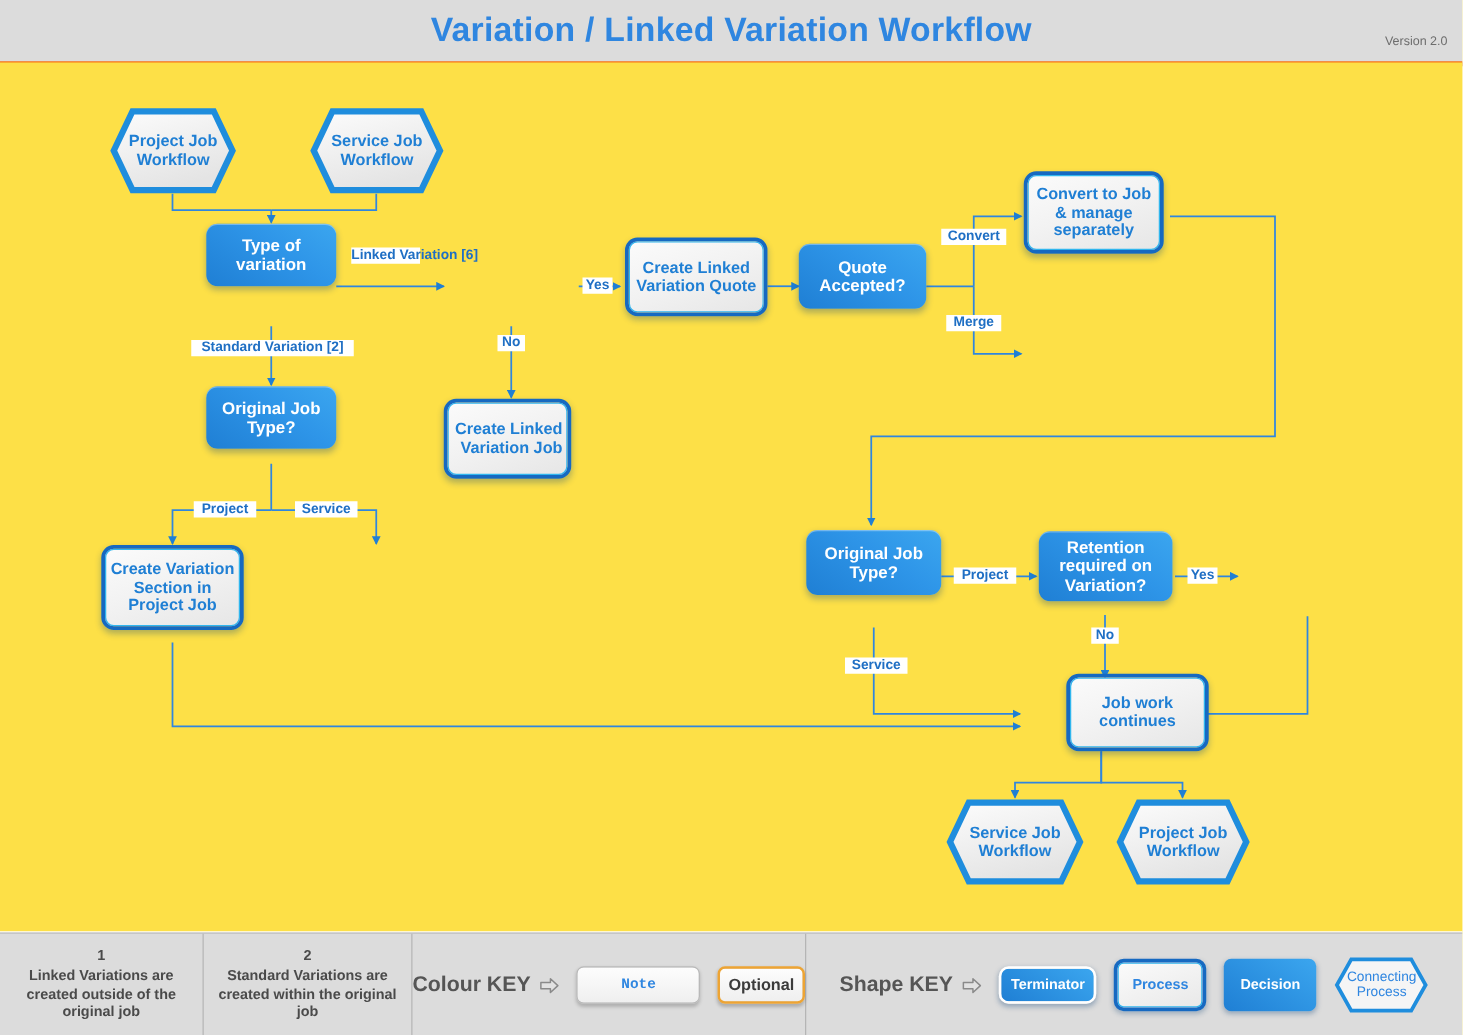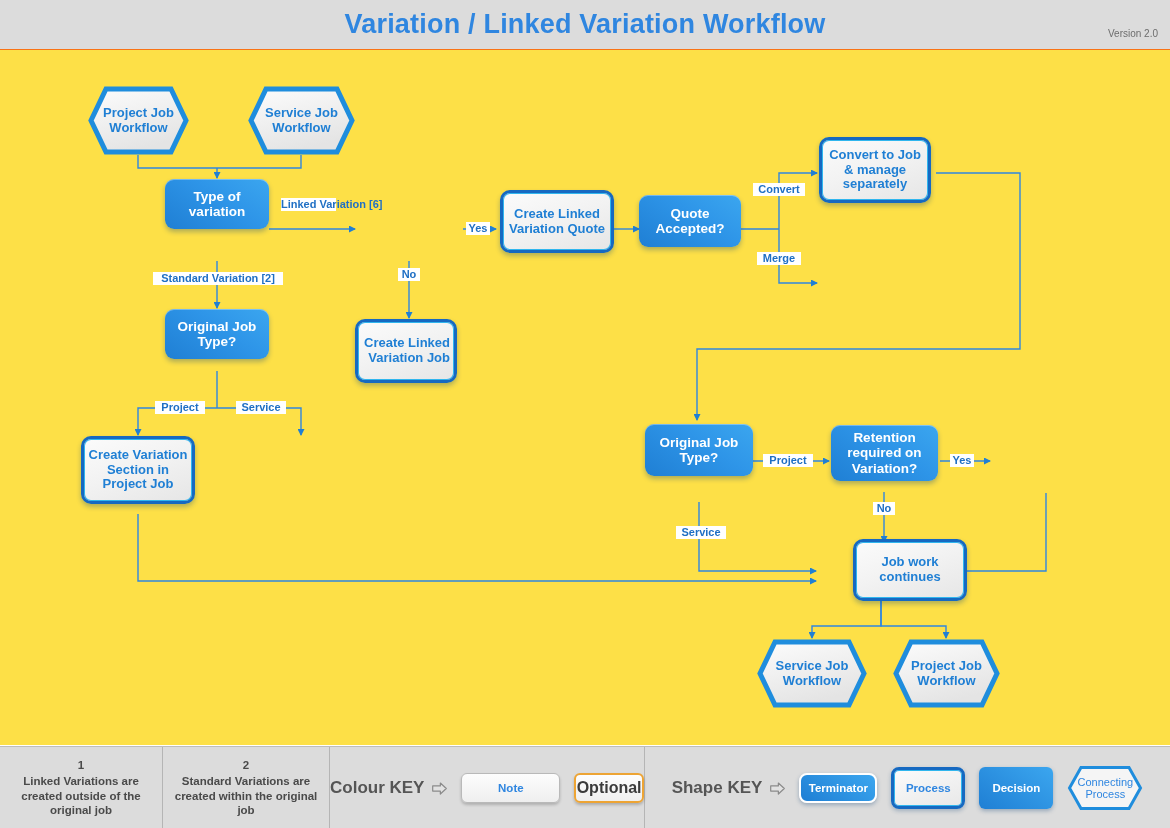--- a/index.html
+++ b/index.html
@@ -60,23 +60,23 @@
   .fnote{flex-direction:column;text-align:center;font-size:11.5px;color:#4a4a4a;
          font-weight:bold;line-height:1.28;padding:0 6px;}
   .fnote .num{font-weight:bold;margin-bottom:1px;}
   .keylabel{font-size:17px;font-weight:bold;color:#555;margin-right:7px;white-space:nowrap;}
   .keyarrow{width:17px;height:17px;margin-right:13px;flex:none;}
 
   .chip{box-sizing:border-box;display:flex;align-items:center;justify-content:center;
         text-align:center;font-weight:bold;line-height:1.12;}
   .chip-note{width:102px;height:30px;border-radius:6px;border:1px solid #b9b9b9;
         background:linear-gradient(180deg,#fdfdfd,#efefef);color:#2f86e0;font-size:11.5px;
-        box-shadow:0 2px 3px rgba(0,0,0,.2);}
+        box-shadow:0 2px 3px rgba(0,0,0,.2);font-family:Liberation Mono, monospace;}
   .chip-optional{width:72px;height:30px;border-radius:6px;border:2px solid #eda434;
-        background:linear-gradient(180deg,#fdfdfd,#efefef);color:#3b3b3b;font-size:16px;
+        background:linear-gradient(180deg,#fdfdfd,#efefef);color:#3b3b3b;font-size:13px;
         box-shadow:0 2px 3px rgba(0,0,0,.22);}
   .chip-terminator{width:78px;height:30px;border-radius:8px;color:#fff;font-size:11.5px;
         background:linear-gradient(215deg,#3ba6ef,#1f7fd4);border:2px solid #fff;
         box-shadow:0 2px 4px rgba(20,70,120,.35);}
   .chip-process{width:74px;height:42px;border-radius:8px;color:#2f86e0;font-size:11.5px;
         background:linear-gradient(160deg,#fbfbfb,#e8e8e8);border:3px solid #1669c1;
         box-shadow:0 0 0 1px #30b6ee inset,0 2px 4px rgba(20,70,120,.3);}
   .chip-decision{width:74px;height:42px;border-radius:6px;color:#fff;font-size:11.5px;
         background:linear-gradient(215deg,#3ba6ef,#1f7fd4);
         box-shadow:0 2px 4px rgba(20,70,120,.35);}

